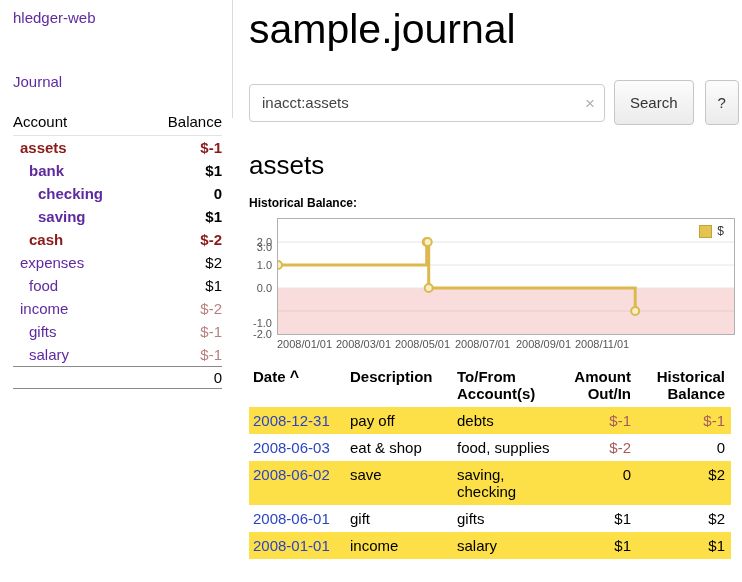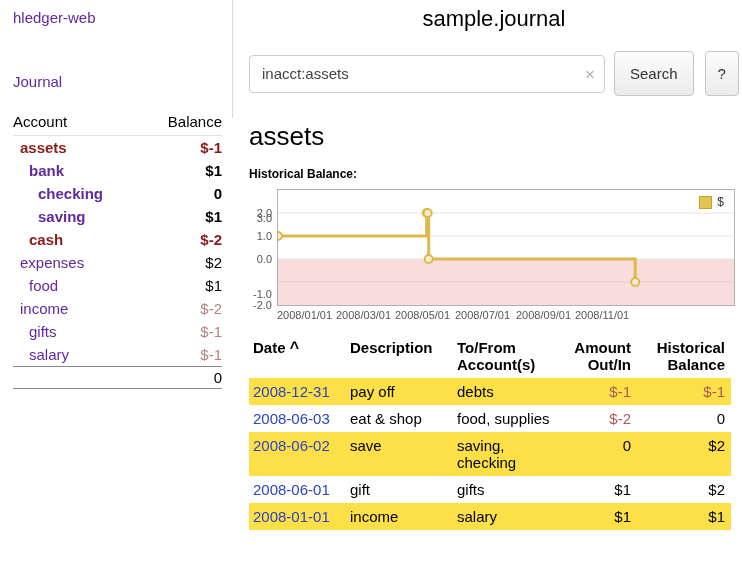--- a/index.html
+++ b/index.html
@@ -24,21 +24,21 @@
   .acct { display:inline-block; }
   .depth0 { padding-left:1px; } .depth1 { padding-left:7px; }
   .depth2 { padding-left:16px; } .depth3 { padding-left:25px; }
   .bold { font-weight:bold; }
   .c-purple { color:#5f2aa0; }
   .c-negdark { color:#8b1a1a; }
   .c-neg { color:#b97f7f; }
 
   
   .main { flex:1; padding:6px 14px 0 16px; }
-  h1.page-title { font-size:22px; font-weight:400; margin:0 0 19px;text-align:center; }
+  h1.page-title { font-size:41px; font-weight:400; margin:0 0 27px; }
   .search-row { display:flex; align-items:center; margin-bottom:25px; }
   .search-wrap { position:relative; width:356px; }
   .search-wrap input { width:100%; height:38px; border:1px solid #ccc; border-radius:4px;
      padding:0 30px 0 12px; font-size:15px; color:#444; font-family:"Liberation Sans",sans-serif; }
   .clear-x { position:absolute; right:10px; top:50%; transform:translateY(-50%);
      color:#b0b0b0; font-size:17px; line-height:1; cursor:pointer; }
   .btn { height:45px; border:1px solid #c6c6c6; border-radius:4px;
      background:linear-gradient(#fcfcfc,#ebebeb); font-size:15px; color:#333;
      padding:0 15px; font-family:"Liberation Sans",sans-serif; cursor:pointer; }
   .search-btn { margin-left:9px; }

